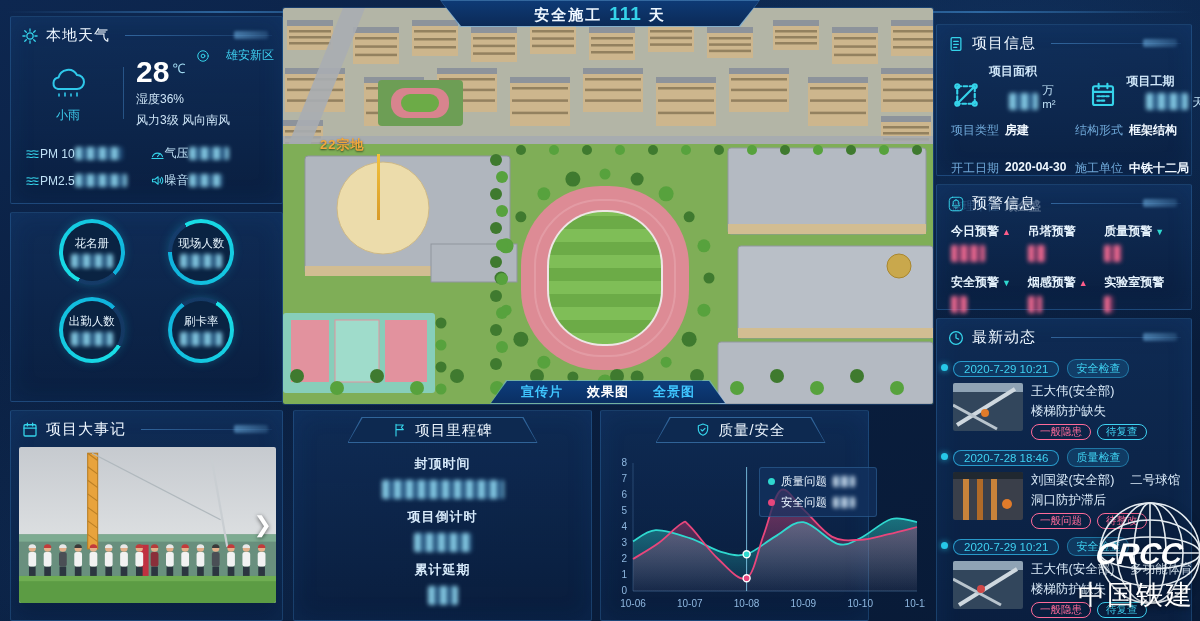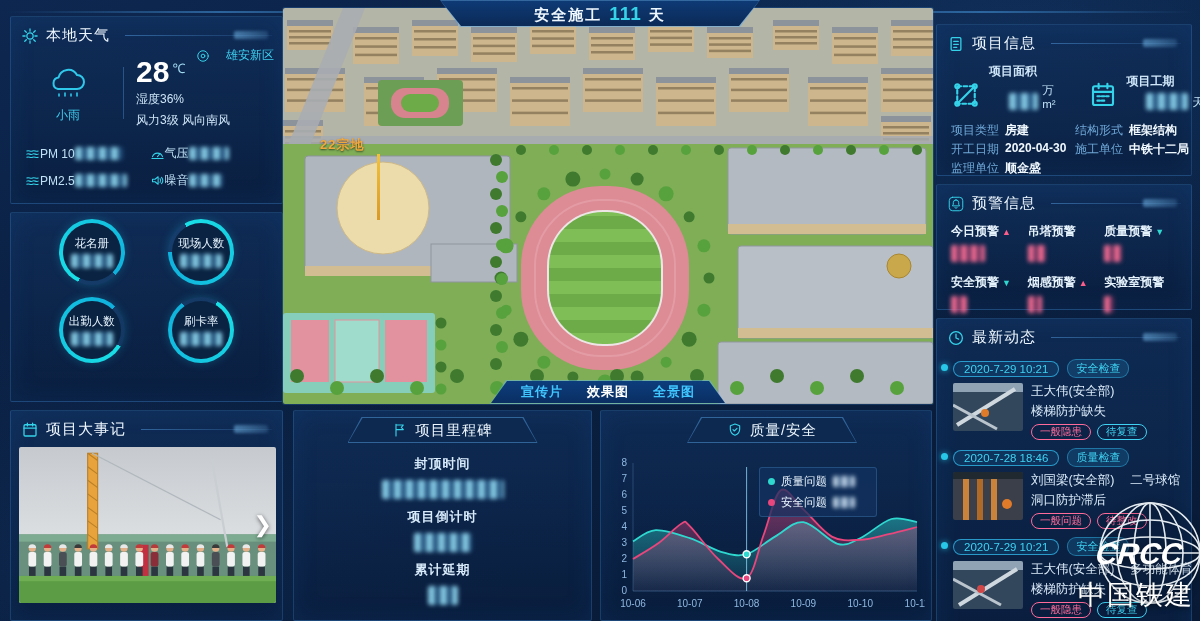--- a/index.html
+++ b/index.html
@@ -96,38 +96,38 @@
   .trap-head .trap-bg{position:absolute;inset:0;background:rgba(90,170,240,.45);
     clip-path:polygon(14px 0,calc(100% - 14px) 0,100% 100%,0 100%);}
   .trap-head .trap-in{position:absolute;inset:1px;background:#0d2950;
     clip-path:polygon(14px 0,calc(100% - 14px) 0,100% 100%,0 100%);}
   .trap-head .trap-content{position:relative;display:flex;align-items:center;justify-content:center;gap:7px;height:100%;}
   .trap-head .p-title{font-size:14.5px;}
   .ms-items{display:flex;flex-direction:column;align-items:center;gap:9px;margin-top:12px;}
   .ms-item{display:flex;flex-direction:column;align-items:center;gap:7px;}
   .ms-label{color:#d8ebfb;font-size:13px;font-weight:bold;letter-spacing:1px;}
   
-  .panel-chart{left:600px;top:410px;width:332px;height:211px;padding-left:12px;}
+  .panel-chart{left:600px;top:410px;width:269px;height:211px;padding-left:12px;}
   .chart-area{position:absolute;left:8px;top:44px;}
   .axis{fill:#8fb8e0;font-size:10px;font-family:"Liberation Sans",sans-serif;}
   .tooltip{position:absolute;left:158px;top:56px;width:118px;padding:6px 8px;border-radius:3px;
     background:rgba(18,50,95,.72);border:1px solid rgba(90,170,240,.25);display:flex;flex-direction:column;gap:6px;z-index:5;}
   .tip-row{display:flex;align-items:center;gap:6px;font-size:11.5px;color:#eaf5ff;}
   .dot{width:7px;height:7px;border-radius:50%;}
   .dot-q{background:#2fd8cf;}
   .dot-s{background:#e8467c;}
   
   .panel-info{left:936px;top:24px;width:256px;height:152px;}
   .stats{display:flex;gap:26px;margin:6px 14px 0;}
   .stat{display:flex;gap:8px;align-items:flex-end;}
   .stat .ico{width:30px;height:30px;}
   .stat-label{font-size:12px;color:#cfe6f8;font-weight:bold;}
   .stat-val{display:flex;align-items:flex-end;gap:4px;margin-top:3px;margin-left:20px;}
   .stat-unit{font-size:11.5px;color:#bfe0f5;}
-  .fields{display:grid;grid-template-columns:118px 1fr;gap:2px 6px;margin:12px 14px 0;}
+  .fields{display:grid;grid-template-columns:118px 1fr;gap:21px 6px;margin:12px 14px 0;}
   .field{display:flex;gap:6px;font-size:12px;white-space:nowrap;}
   .f-label{color:#6fa8d8;}
   .f-value{color:#f0f8ff;font-weight:bold;}
   
   .panel-warn{left:936px;top:184px;width:256px;height:126px;}
   .warn-grid{display:grid;grid-template-columns:1fr 1fr 1fr;gap:12px 4px;margin:6px 14px 0;}
   .warn-item{display:flex;flex-direction:column;gap:5px;}
   .warn-label{font-size:12px;color:#e6f3fd;font-weight:bold;white-space:nowrap;display:flex;align-items:center;gap:3px;}
   .trend{font-size:9px;}
   .trend-up{color:#ff5d8a;}

